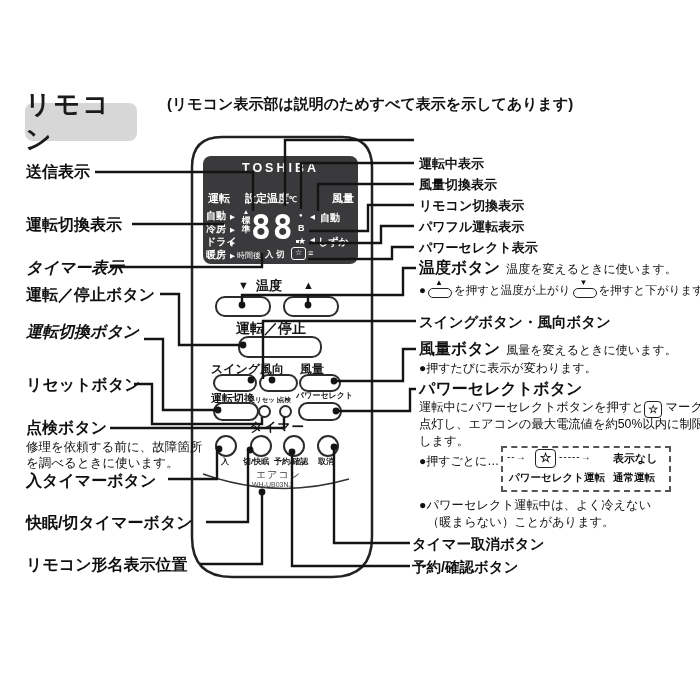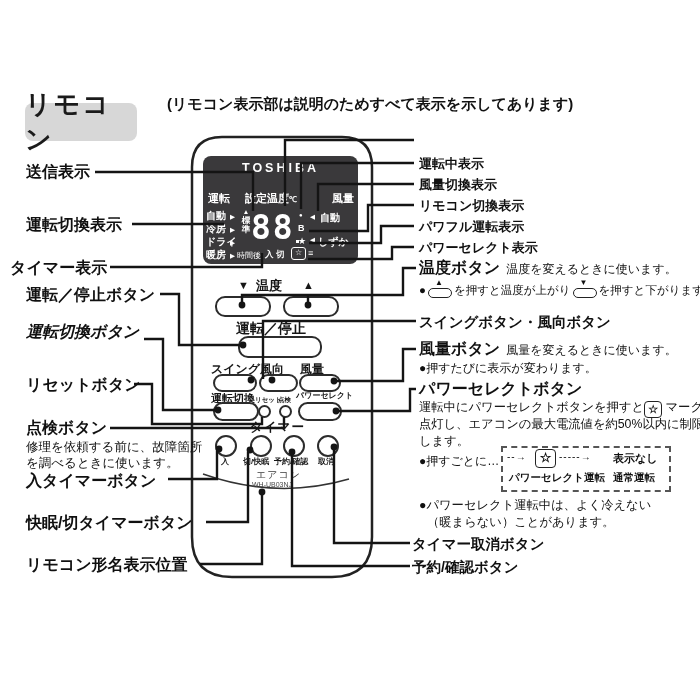--- a/index.html
+++ b/index.html
@@ -177,21 +177,21 @@
       <circle cx="272" cy="380" r="3.4"></circle>
         <circle cx="334" cy="381" r="3.4"></circle>
       <circle cx="336" cy="411" r="3.4"></circle>
         <circle cx="334" cy="447" r="3.4"></circle>
       <circle cx="292" cy="452" r="3.4"></circle>
     </g>
   </svg>
 
   <div class="lbl l16" style="left:26px;top:162px;">送信表示</div>
   <div class="lbl l16" style="left:26px;top:215px;">運転切換表示</div>
-  <div class="lbl l16" style="left:10px;top:258px;">タイマー表示</div>
+  <div class="lbl l16" style="left:26px;top:258px;font-style:italic;">タイマー表示</div>
   <div class="lbl l16" style="left:26px;top:285px;">運転／停止ボタン</div>
   <div class="lbl l16" style="left:26px;top:322px;font-style:italic;">運転切換ボタン</div>
   <div class="lbl l16" style="left:26px;top:375px;">リセットボタン</div>
   <div class="lbl l16" style="left:26px;top:418px;">点検ボタン</div>
   <div class="note-txt" style="left:26px;top:439px;">修理を依頼する前に、故障箇所を調べるときに使います。</div>
   <div class="lbl l16" style="left:26px;top:471px;">入タイマーボタン</div>
   <div class="lbl l16" style="left:26px;top:513px;">快眠/切タイマーボタン</div>
   <div class="lbl l16" style="left:26px;top:555px;">リモコン形名表示位置</div>
 
   <div class="lbl r13" style="left:419px;top:155px;">運転中表示</div>

